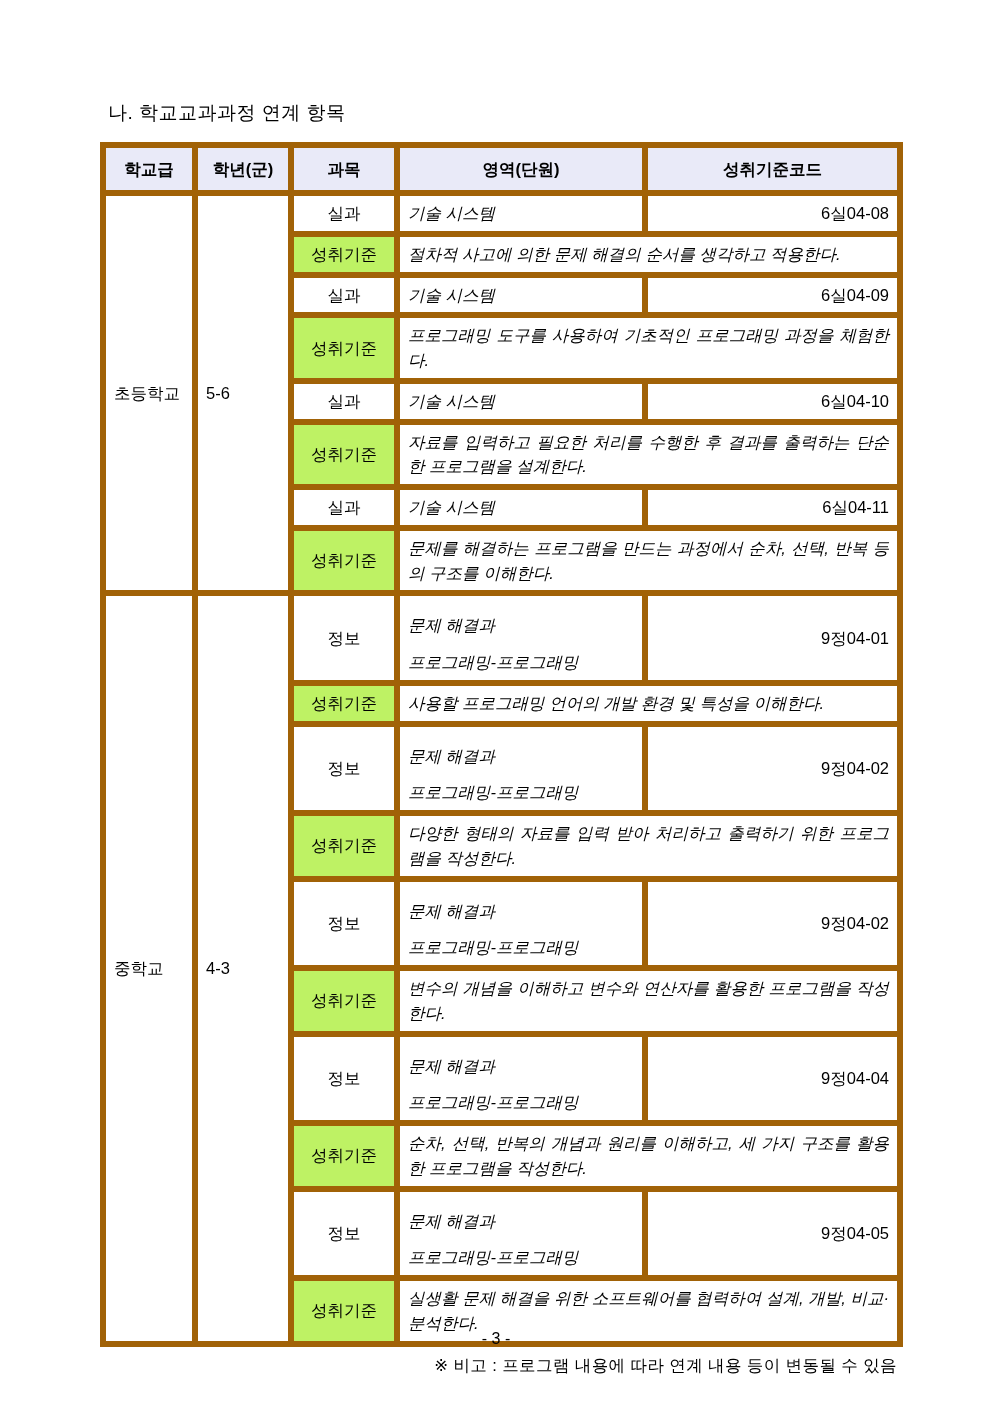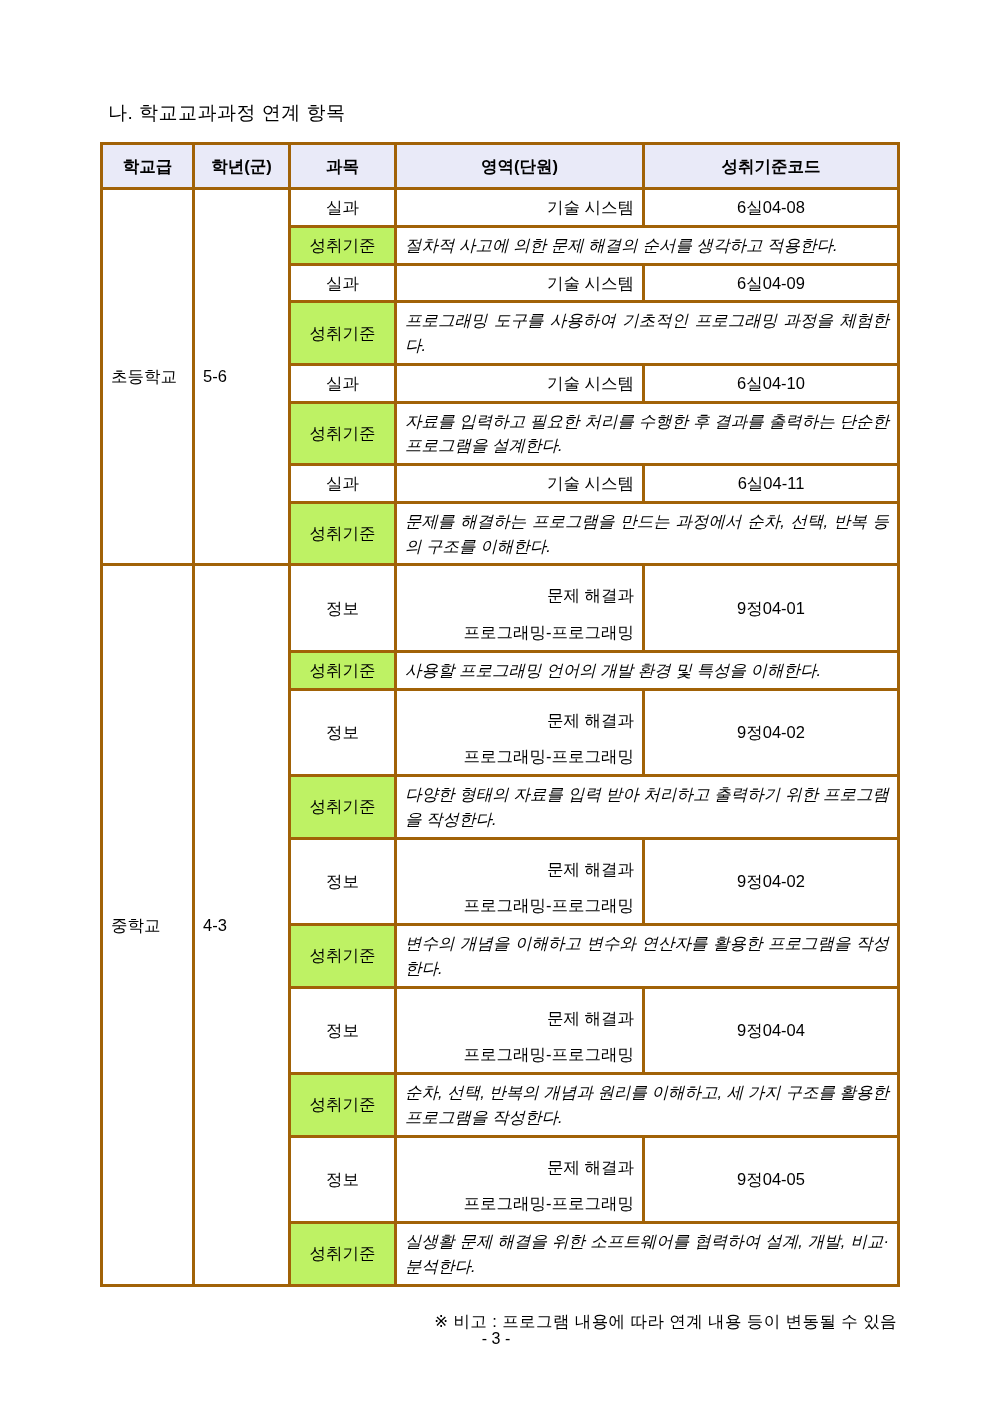--- a/index.html
+++ b/index.html
@@ -28,21 +28,21 @@
     font-family: "Liberation Sans", "DejaVu Sans", sans-serif;
     font-weight: 400;
   }
   table.curriculum {
     border-collapse: collapse;
     width: 797px;
     table-layout: fixed;
     font-family: "Liberation Sans", "DejaVu Sans", sans-serif;
   }
   table.curriculum td, table.curriculum th {
-    border: 3px solid #a16207;
+    border: 6px solid #a16207;
     padding: 5px 8px;
     font-size: 16.5px;
     font-weight: 400;
     vertical-align: middle;
     line-height: 1.5;
   }
   table.curriculum thead th {
     background: #e9eaf8;
     text-align: center;
     font-weight: 700;
@@ -66,31 +66,32 @@
     font-weight: 700;
   }
   td.desc-cell {
     text-align: justify;
     text-align-last: left;
     padding: 6px 10px 6px 12px;
     line-height: 1.55;
     font-style: italic;
   }
   td.area-cell {
-    text-align: right;
+    text-align: left;
     line-height: 1.4;
     padding: 4px 6px;
+    font-style: italic;
   }
   td.code-cell {
-    text-align: center;
+    text-align: right;
   }
   .area-two-line span { display: block; margin-top: 12px; }
 
   .note {
-    margin-top: 24px;
+    margin-top: 8px;
     width: 797px;
     text-align: right;
     font-size: 16.5px;
     font-family: "Liberation Sans", "DejaVu Sans", sans-serif;
     letter-spacing: 0.4px;
   }
   .page-number {
     position: absolute;
     bottom: 55px;
     left: 0;

